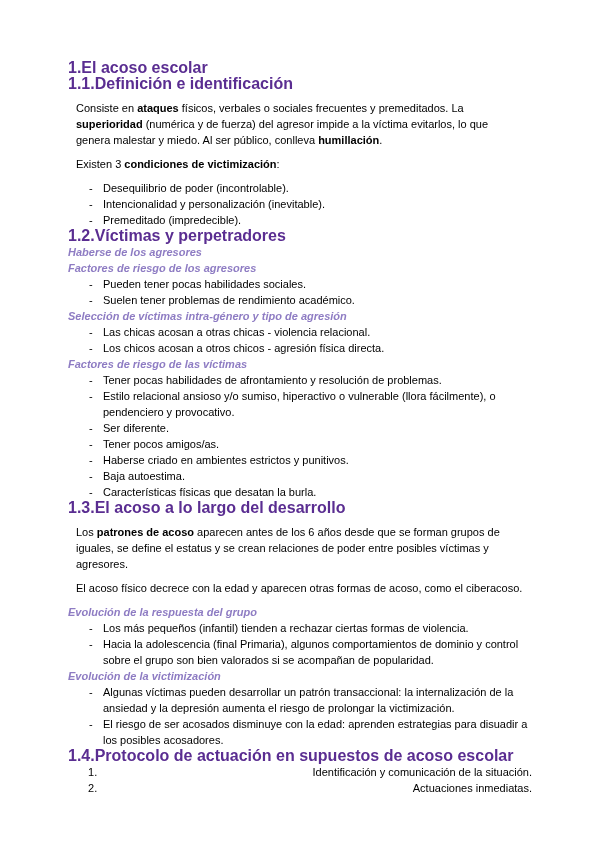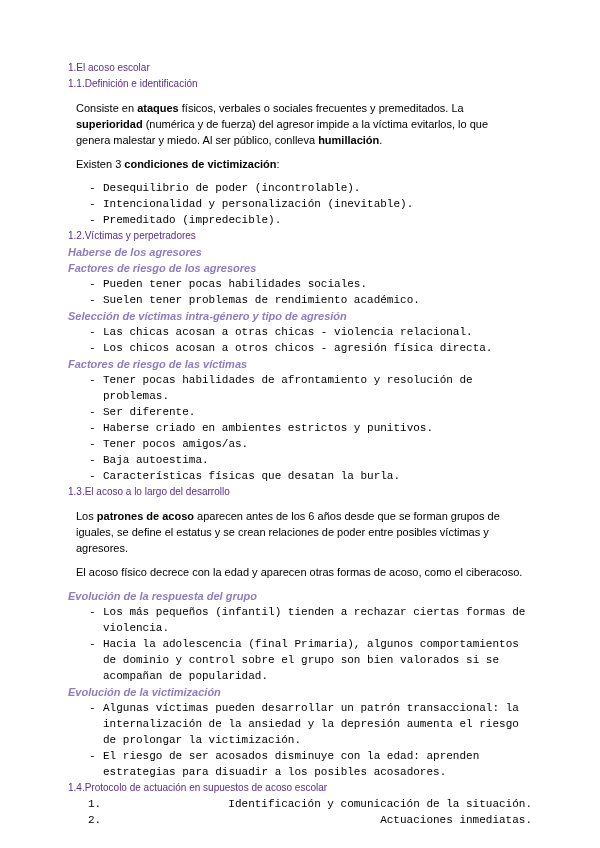--- a/index.html
+++ b/index.html
@@ -26,22 +26,22 @@
   }
   .doc-title {
     text-align: center;
     font-size: 15px;
     font-weight: bold;
     color: var(--title-color);
     line-height: 18px;
     margin: 0 0 11px 0;
   }
   .heading {
-    font-size: 10px;
-    font-weight: normal;
+    font-size: 16px;
+    font-weight: bold;
     color: var(--heading-color);
     line-height: 16px;
     margin: 0;
   }
   .subheading {
     font-size: 11px;
     font-style: italic;
     color: var(--subheading-color);
     line-height: 16px;
     margin: 0;
@@ -55,21 +55,20 @@
   ul.dash, ol.num {
     list-style: none;
     margin: 0;
     padding: 0;
     font-size: 11px;
     line-height: 16px;
   }
   ul.dash li, ol.num li {
     position: relative;
     padding-left: 35px;
-    font-family: Liberation Mono, monospace;
   }
   ul.dash li::before {
     content: "-";
     position: absolute;
     left: 21px;
     top: 0;
   }
   ol.num { counter-reset: item; }
   ol.num li { counter-increment: item; text-align: right; }
   ol.num li::before {
@@ -110,23 +109,24 @@
 
   <h3 class="subheading">Selección de víctimas intra-género y tipo de agresión</h3>
   <ul class="dash">
     <li>Las chicas acosan a otras chicas - violencia relacional.</li>
     <li>Los chicos acosan a otros chicos - agresión física directa.</li>
   </ul>
 
   <h3 class="subheading">Factores de riesgo de las víctimas</h3>
   <ul class="dash">
     <li>Tener pocas habilidades de afrontamiento y resolución de problemas.</li>
+    <li>Estilo relacional ansioso y/o sumiso, hiperactivo o vulnerable (llora fácilmente), o pendenciero y provocativo.</li>
     <li>Ser diferente.</li>
+    <li>Tener pocos amigos/as.</li>
     <li>Haberse criado en ambientes estrictos y punitivos.</li>
-    <li>Tener pocos amigos/as.</li>
     <li>Baja autoestima.</li>
     <li>Características físicas que desatan la burla.</li>
   </ul>
 
   <h2 class="heading">1.3.El acoso a lo largo del desarrollo</h2>
 
   <p class="body-p"><span>Los </span><b>patrones de acoso</b><span> aparecen antes de los 6 años desde que se forman grupos de iguales, se define el estatus y se crean relaciones de poder entre posibles víctimas y agresores.</span></p>
 
   <p class="body-p">El acoso físico decrece con la edad y aparecen otras formas de acoso, como el ciberacoso.</p>
 

